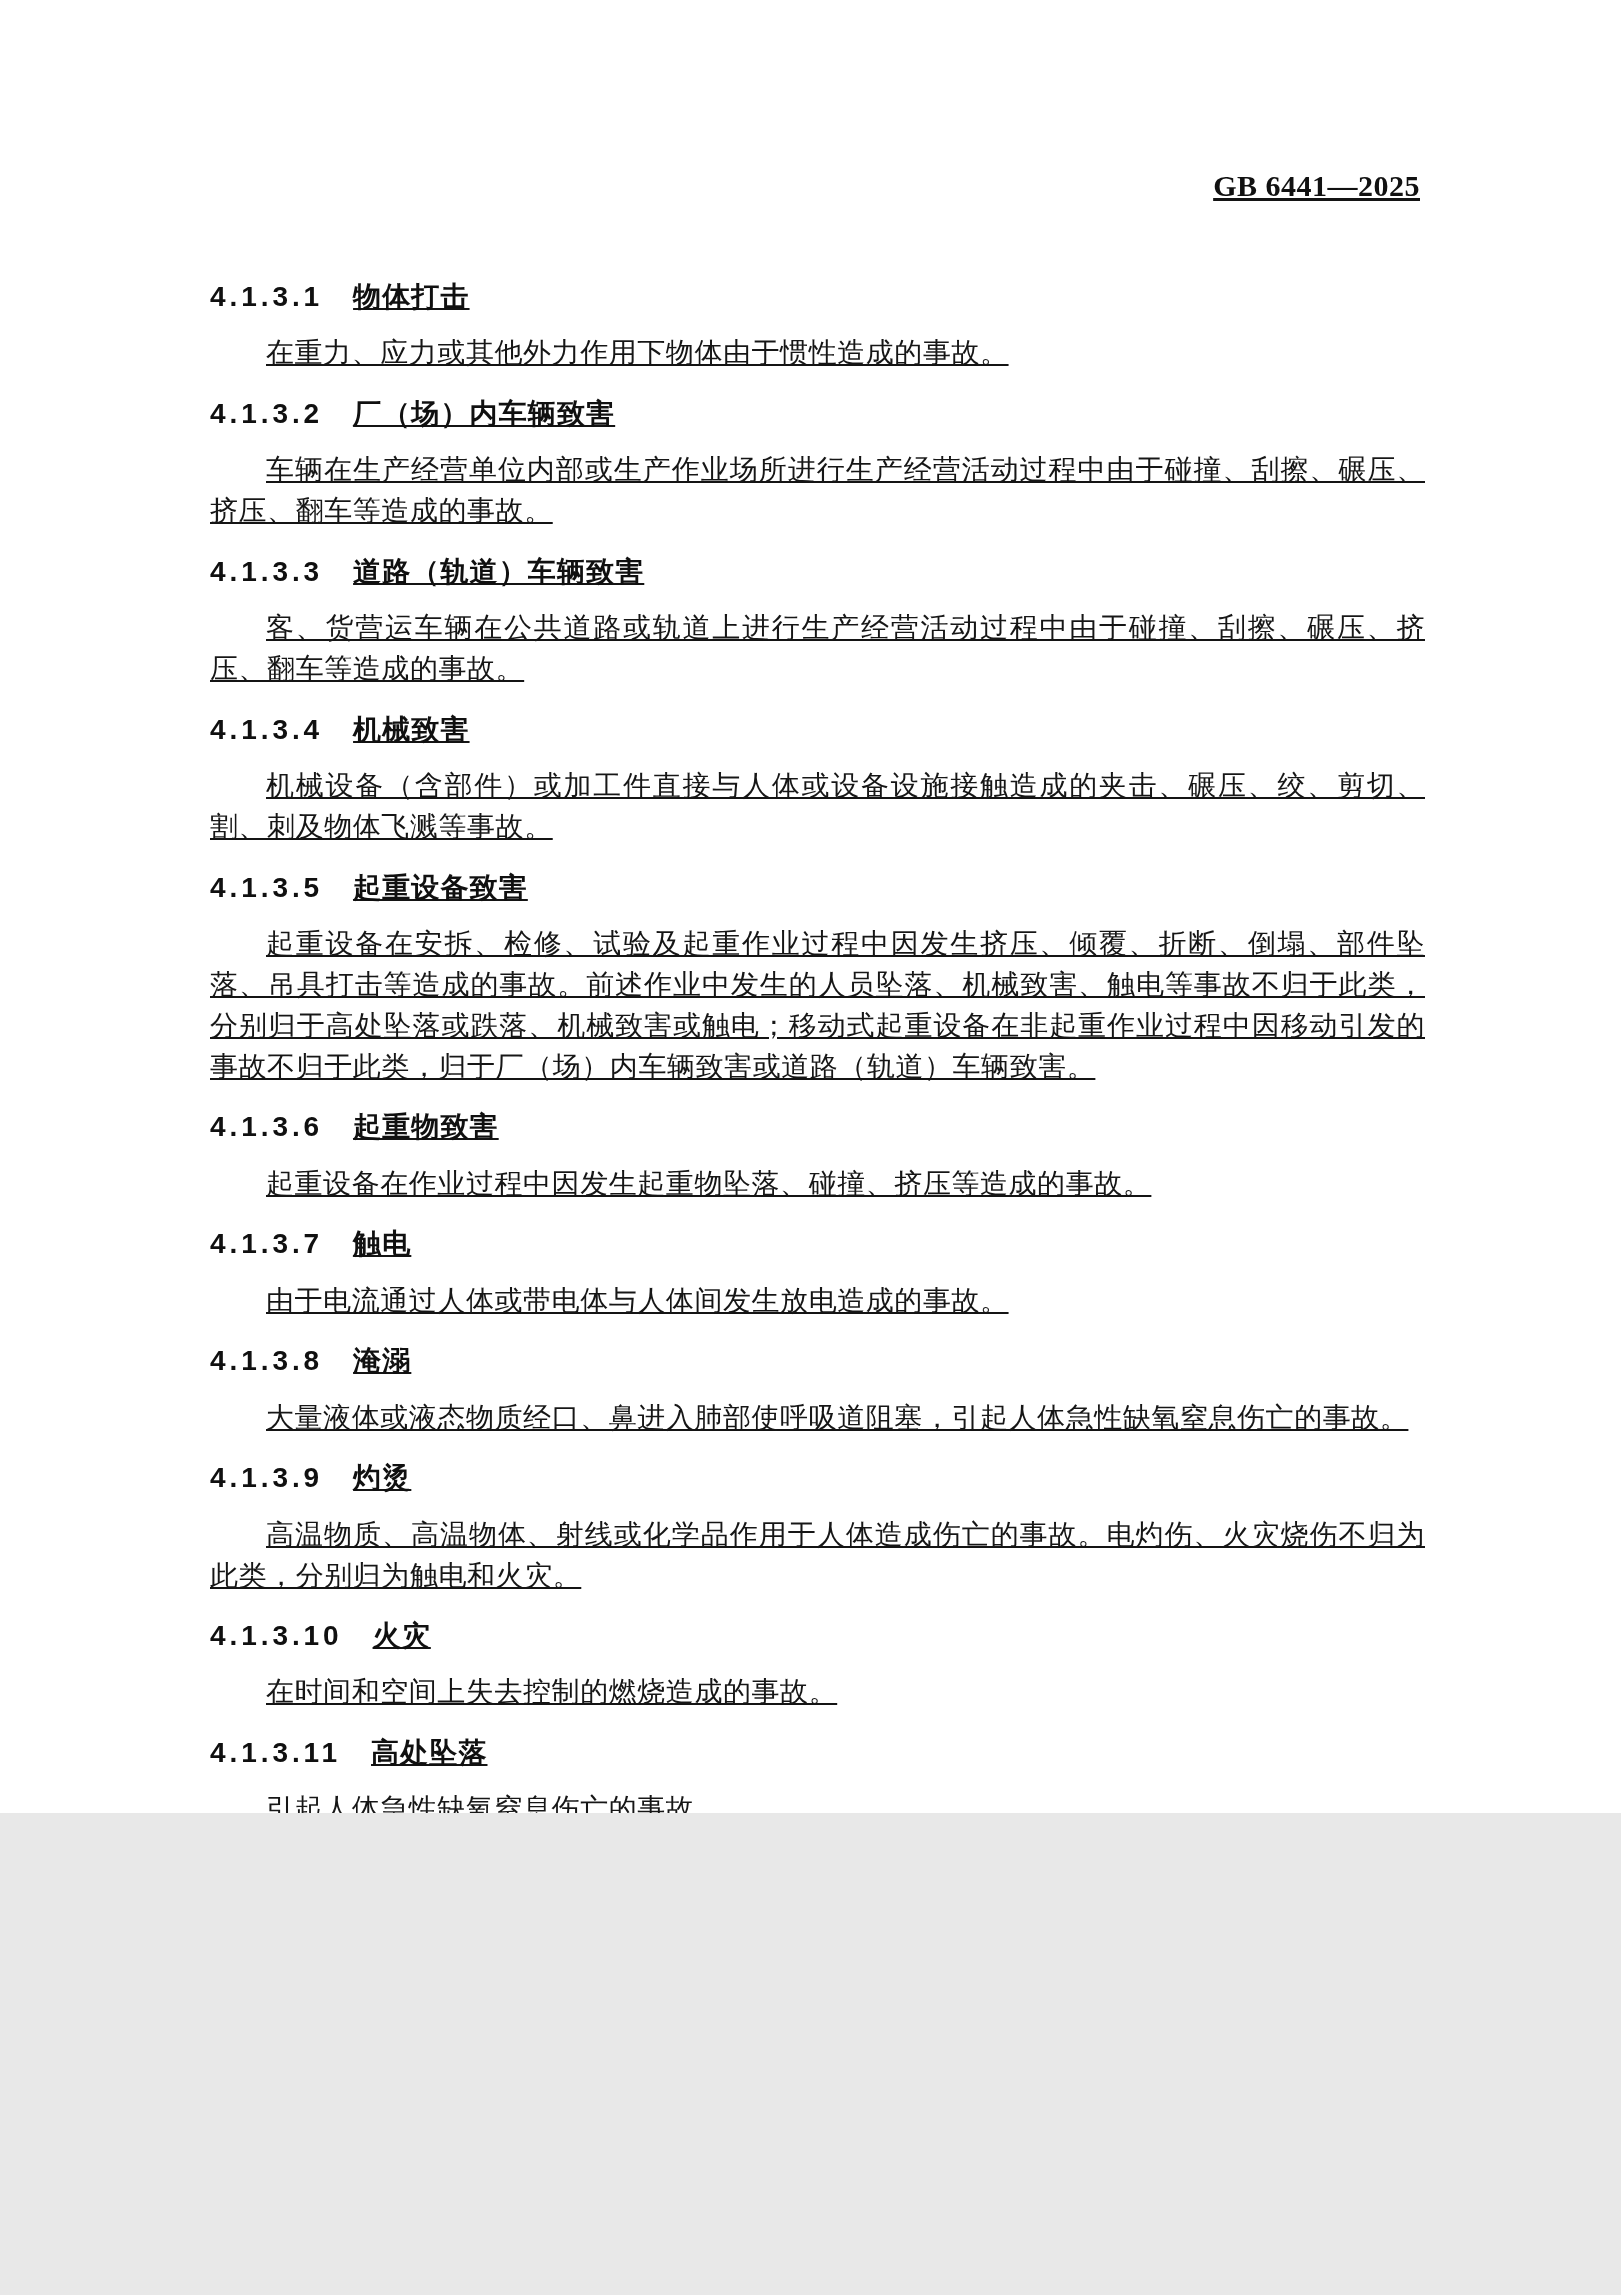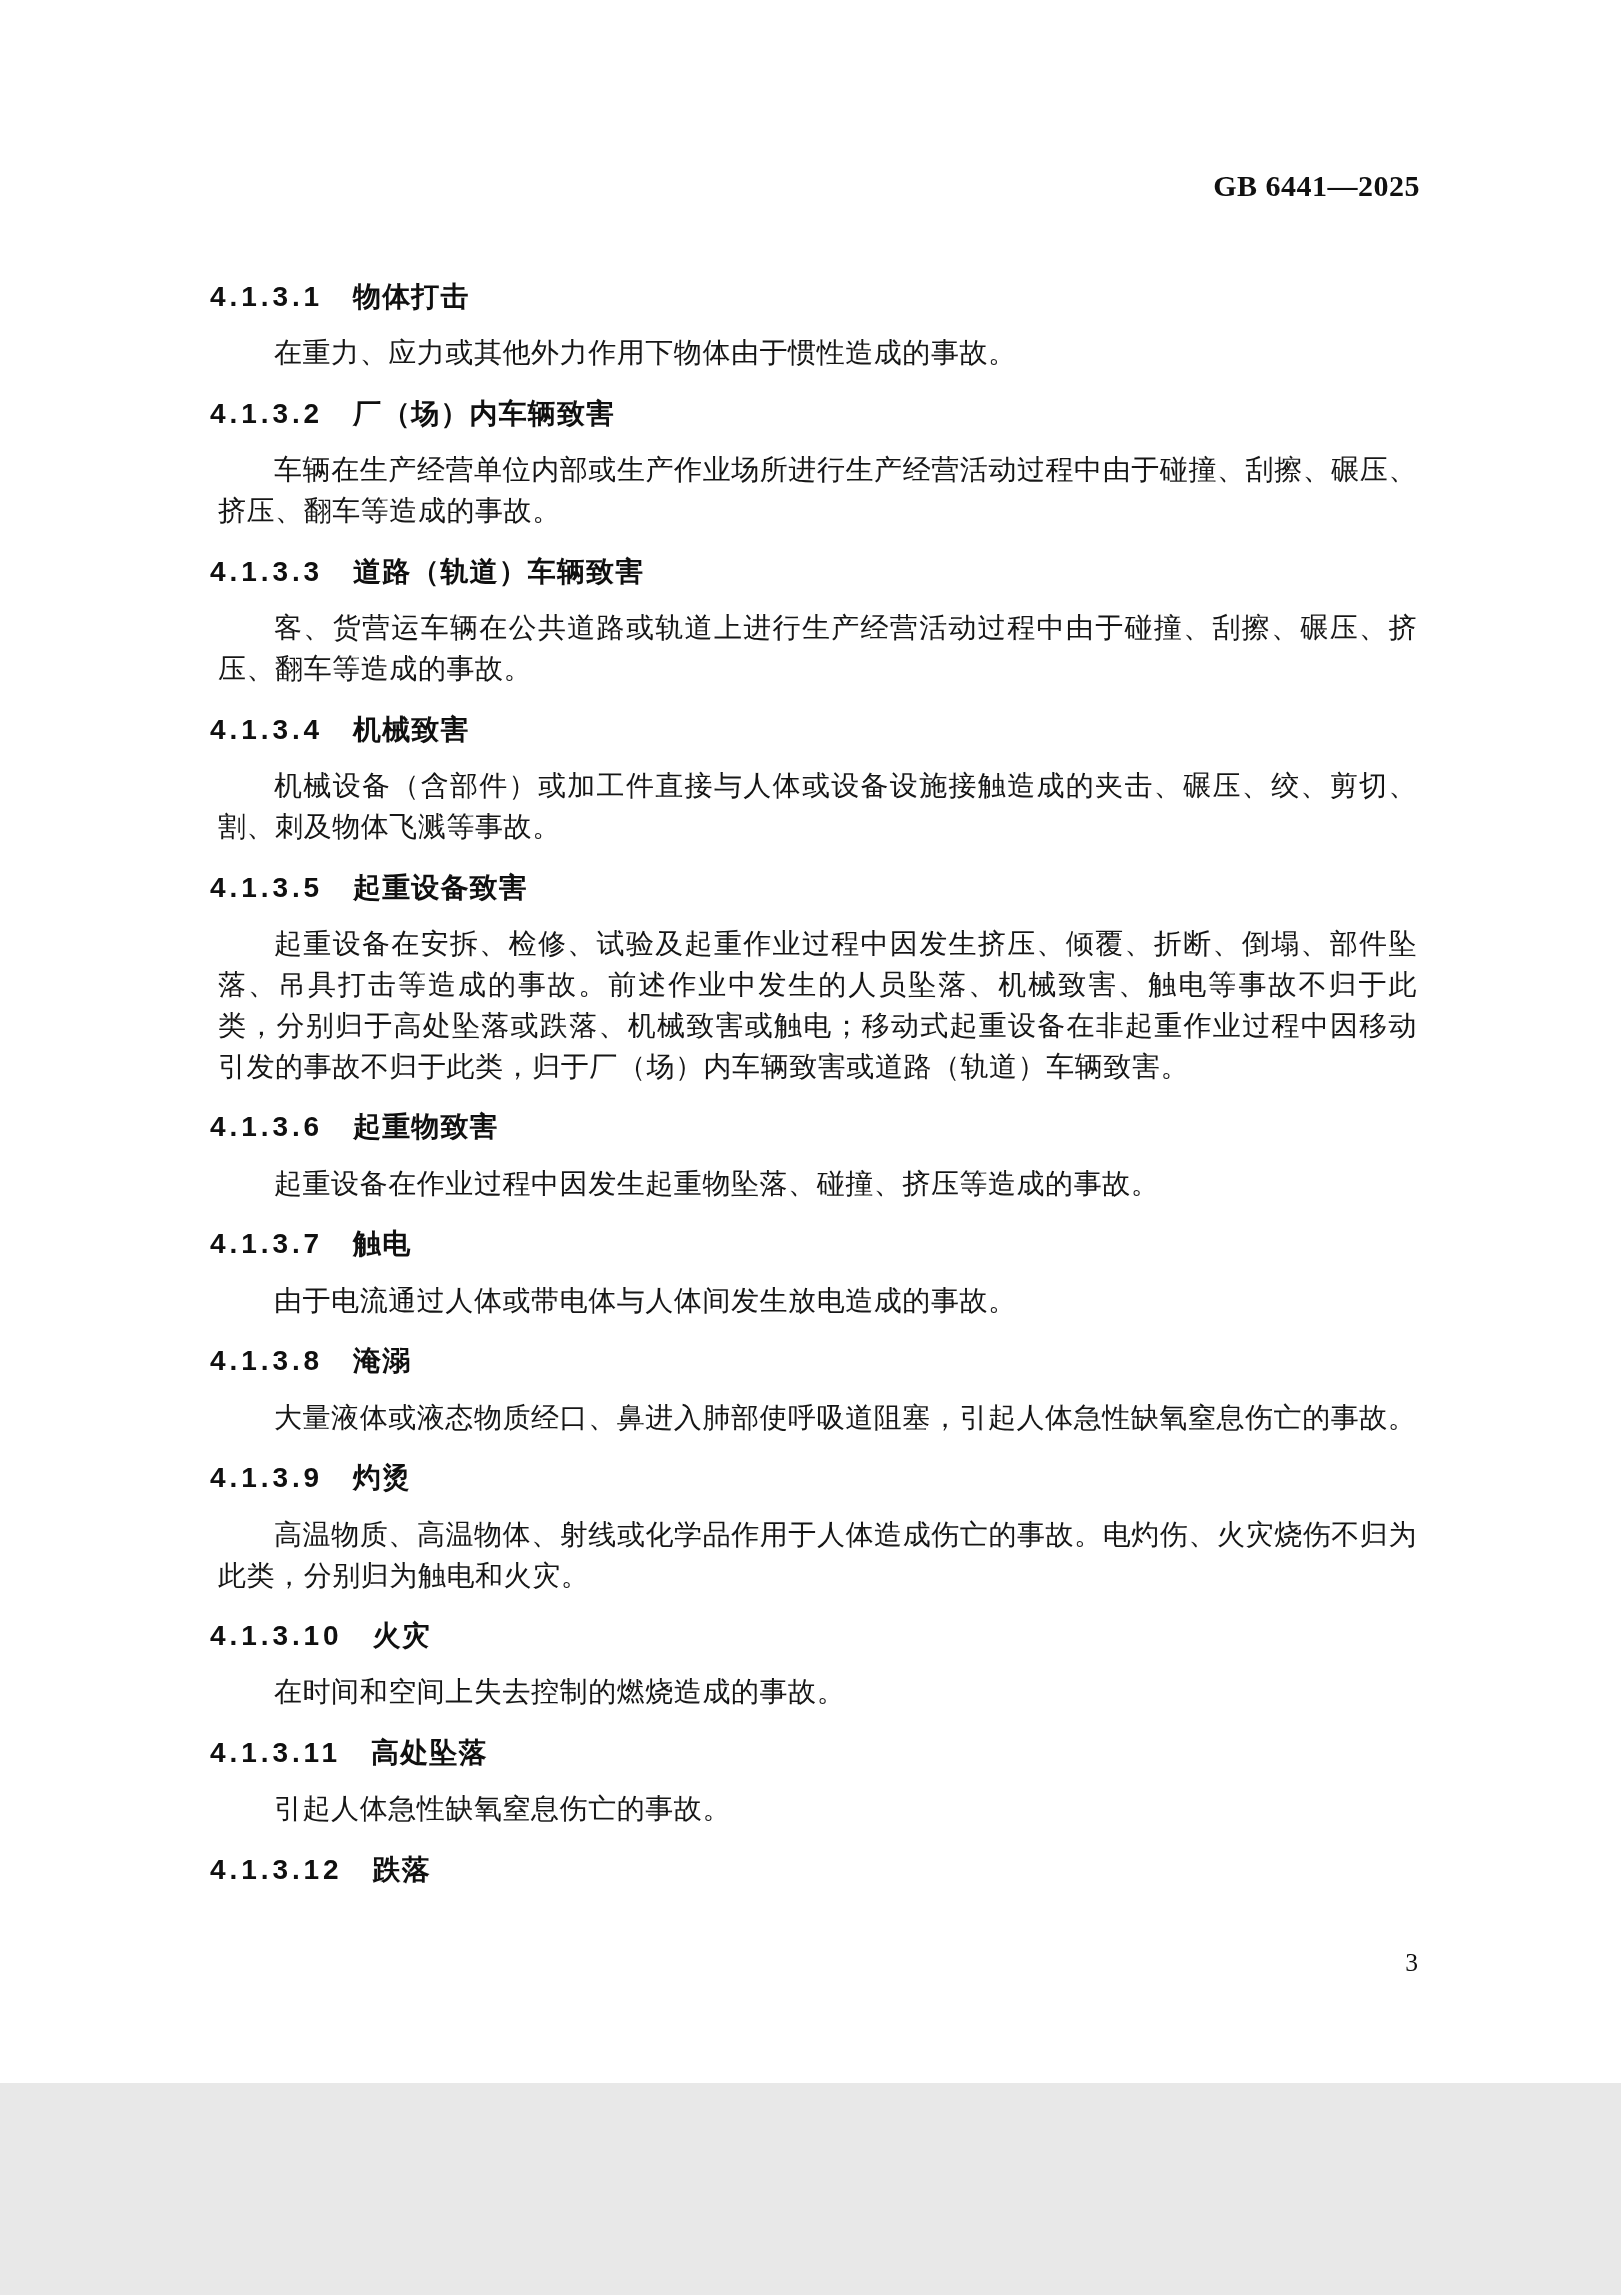--- a/index.html
+++ b/index.html
@@ -3,27 +3,28 @@
 <meta charset="utf-8">
 <style>
   html, body {
     margin: 0;
     padding: 0;
     background: #e8e8e8;
   }
   .page {
     position: relative;
     width: 1622px;
-    height: 2083px;
+    height: 1813px;
     margin: 0 auto;
     background: #ffffff;
     color: #141414;
     font-family: "Liberation Sans", "DejaVu Sans", sans-serif;
     overflow: hidden;
     box-sizing: border-box;
+    text-decoration: underline;
   }
   .doc-header {
     padding: 169px 202px 0 210px;
     text-align: right;
     font-family: "Liberation Serif", "DejaVu Serif", serif;
     font-size: 30px;
     font-weight: 700;
     line-height: 34px;
     letter-spacing: 0.5px;
     color: #111111;
@@ -47,21 +48,21 @@
     letter-spacing: 0.14em;
     margin-right: 30px;
     font-weight: 600;
     text-align: center;
   }
   .clause-title {
     letter-spacing: 0.04em;
     margin-top: 28px;
   }
   .clause-body {
-    margin: 8px;
+    margin: 0;
     font-size: 28px;
     line-height: 41px;
     font-weight: 400;
     color: #161616;
     text-align: justify;
     text-justify: inter-ideograph;
     text-indent: 2em;
     letter-spacing: 0.02em;
   }
   .clause-body:empty {

